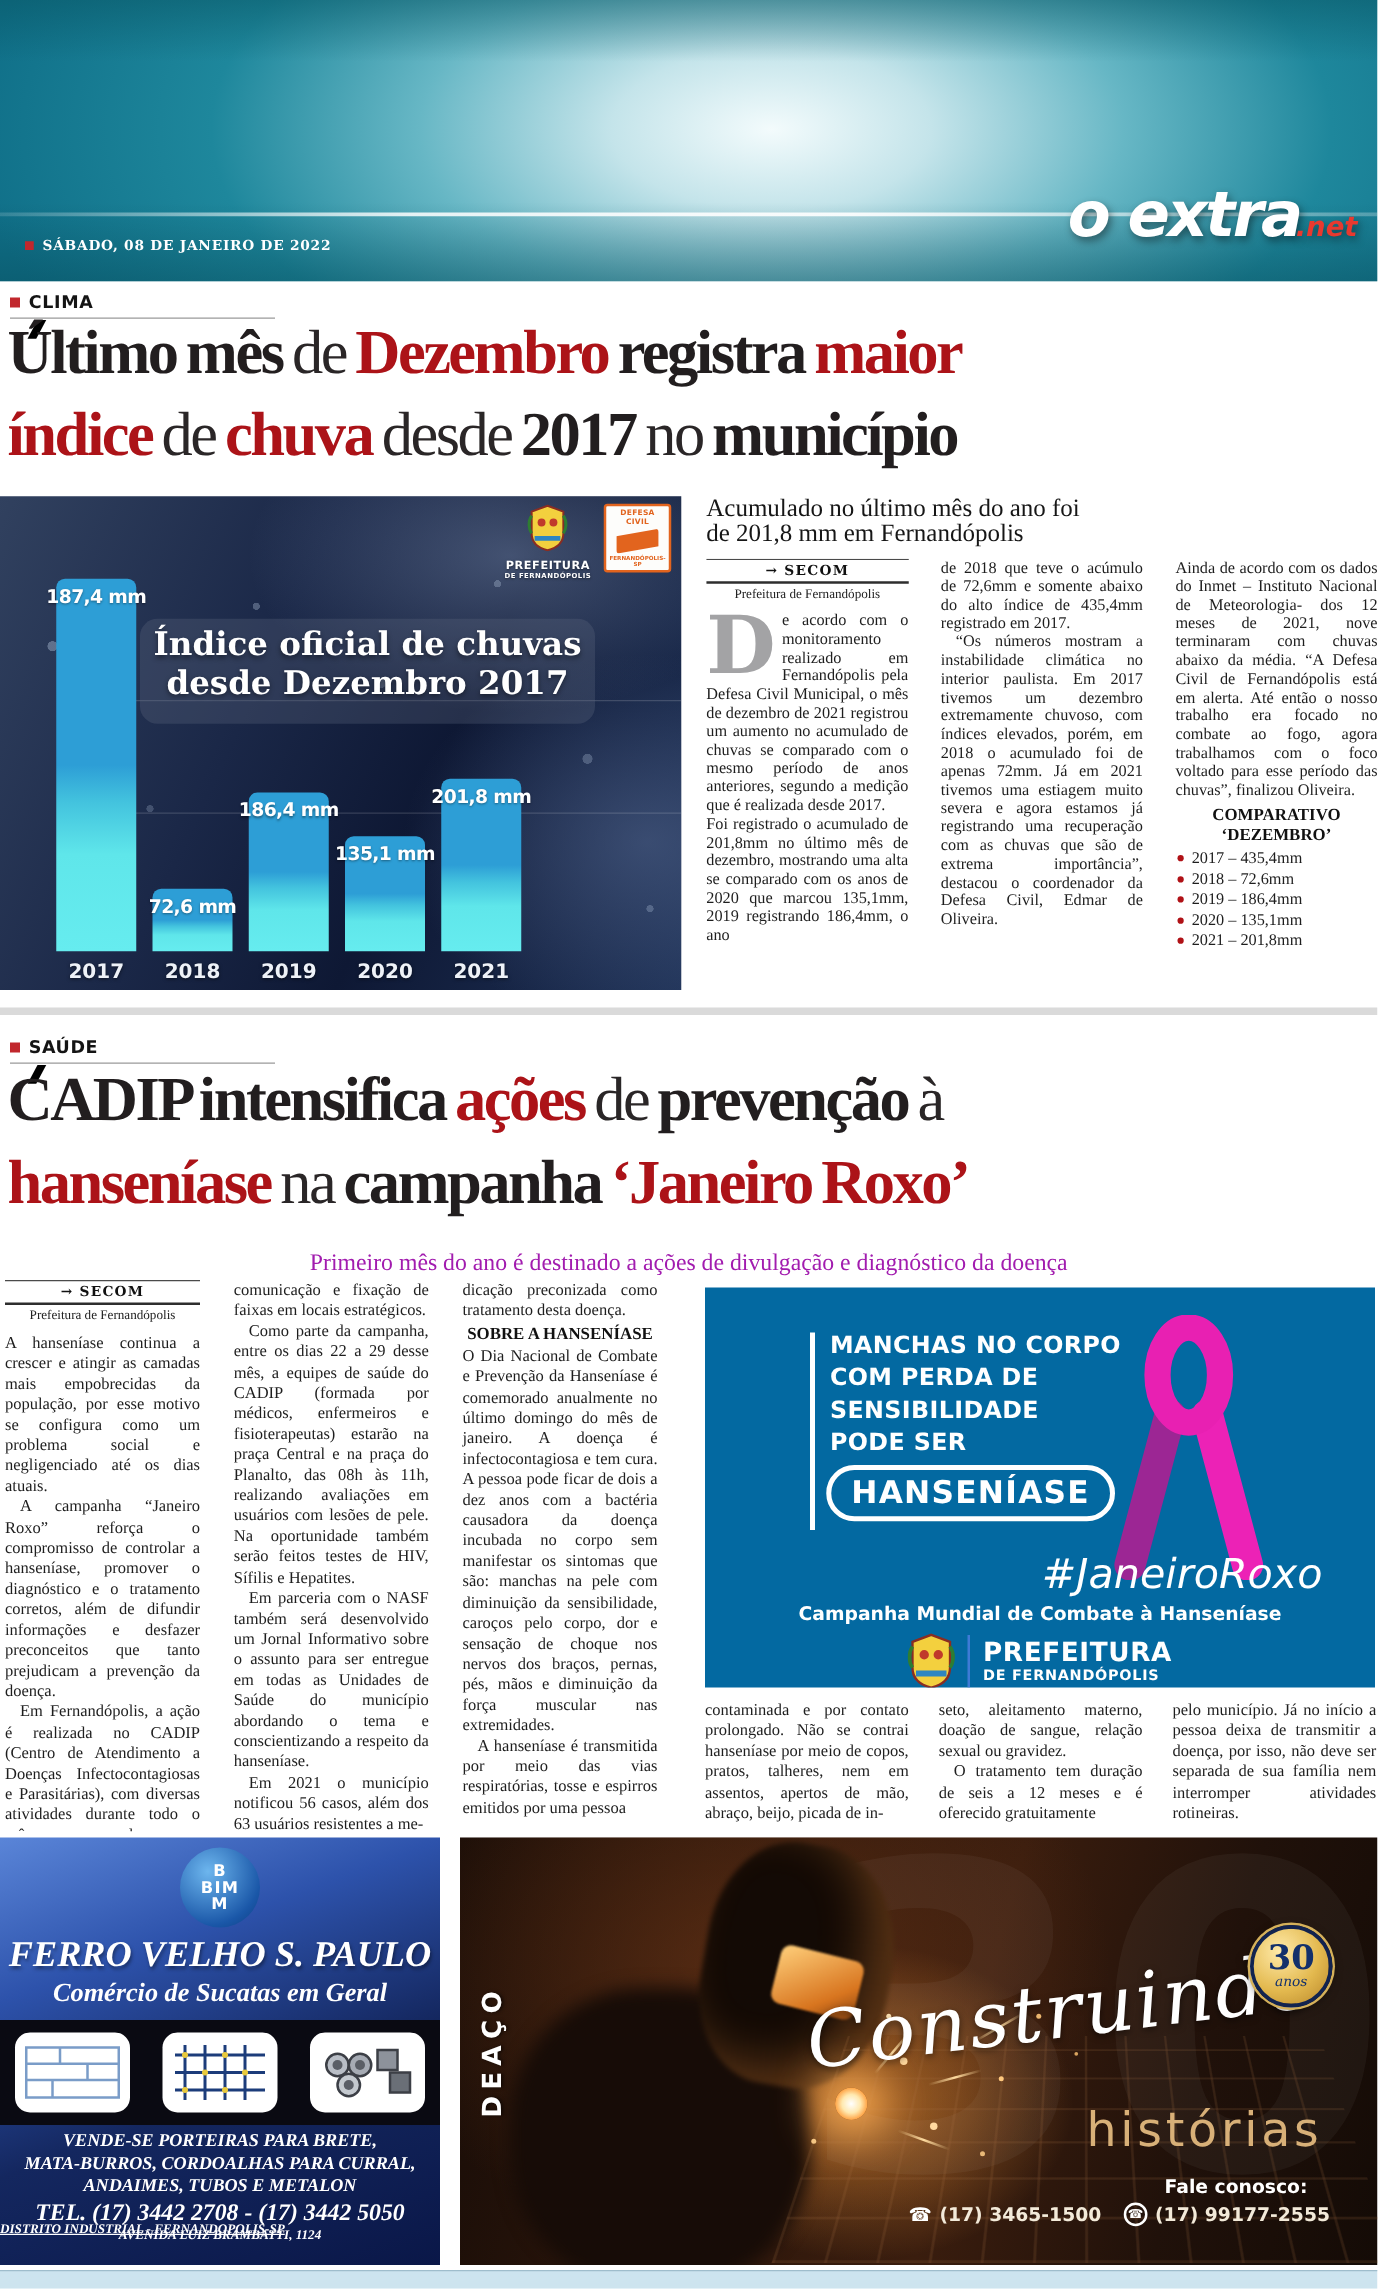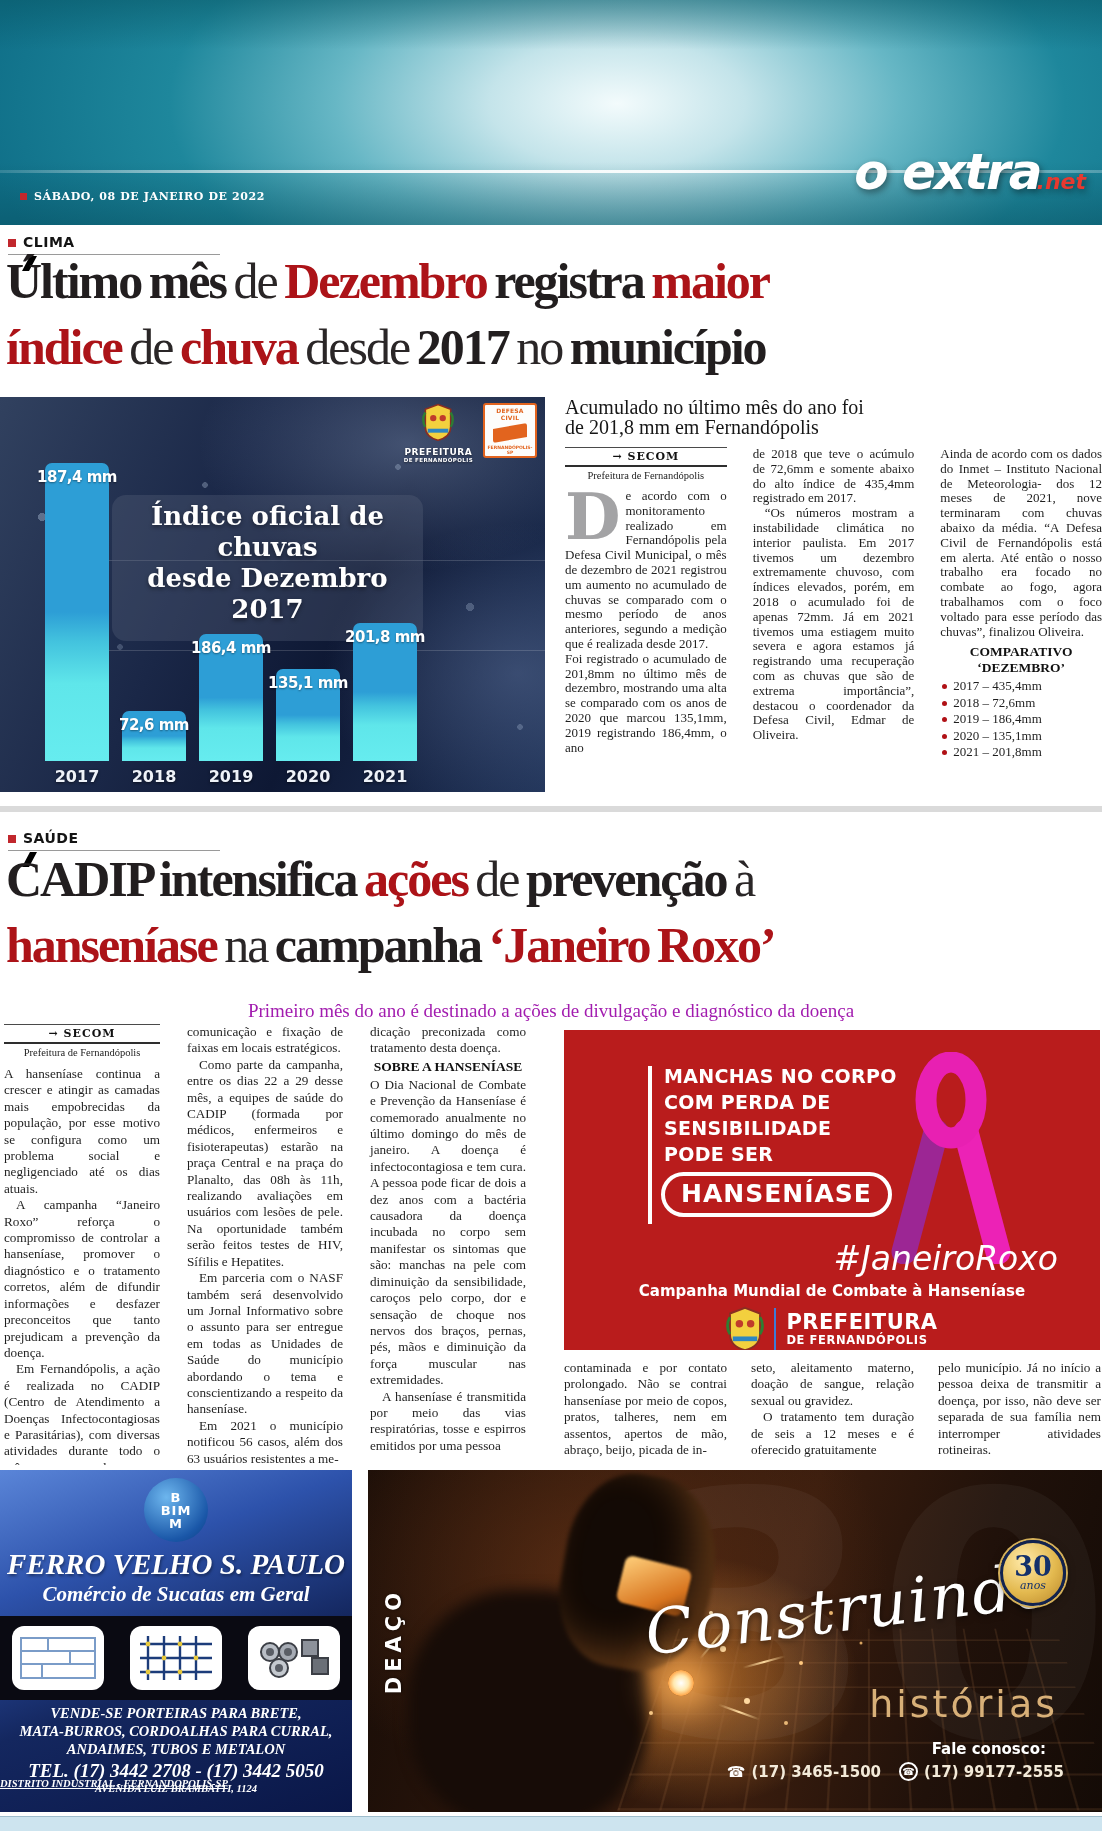--- a/index.html
+++ b/index.html
@@ -49,21 +49,21 @@
       radial-gradient(circle 7px at 470px 210px, rgba(200,218,240,.25) 55%, transparent 60%),
       radial-gradient(circle 5px at 120px 250px, rgba(200,218,240,.22) 55%, transparent 60%),
       radial-gradient(circle 6px at 250px 320px, rgba(200,218,240,.22) 55%, transparent 60%),
       radial-gradient(circle 5px at 520px 330px, rgba(200,218,240,.25) 55%, transparent 60%),
       radial-gradient(ellipse 300px 180px at 75% 12%, rgba(130,150,185,.45), transparent 70%),
       radial-gradient(ellipse 260px 200px at 95% 70%, rgba(90,110,150,.5), transparent 75%),
       linear-gradient(115deg, #31415f 0%, #1a2747 38%, #0e1834 62%, #1e3156 100%);
   }
   .grid { position:absolute; left:100px; right:0; height:1px; background:rgba(255,255,255,.16); }
   .g1 { top:163px; } .g2 { top:253px; }
-  .chart-title { position:absolute; left:112px; top:98px; width:311px; text-align:center;
+  .chart-title { position:absolute; left:112px; top:98px; width:364px; text-align:center;
     background:rgba(95,105,130,.30); border-radius:14px; padding:6px 10px 16px;
     font-family:"DejaVu Serif", serif; font-weight:bold; color:#fff; font-size:26px; line-height:31px;
     text-shadow:0 2px 4px rgba(0,0,0,.45); }
   .bars { position:absolute; left:45px; bottom:31px; display:flex; align-items:flex-end; gap:13px; }
   .bar { width:64px; border-radius:7px 7px 0 0; display:flex; justify-content:center;
     background:linear-gradient(180deg, #2d9ed6 0%, #2d9ed6 50%, #43c3de 60%, #5fe6ea 74%, #66ecef 100%); }
   .bar-label { font:bold 15px/1 "DejaVu Sans", sans-serif; color:#fff; margin-top:7px;
     white-space:nowrap; letter-spacing:-.5px; text-shadow:0 1px 2px rgba(0,0,0,.4); }
   .years { position:absolute; left:45px; bottom:6px; display:flex; gap:13px; }
   .year { width:64px; text-align:center; font:bold 16px "DejaVu Sans", sans-serif; color:#eef2f8;
@@ -107,21 +107,21 @@
 
   .article2-left { left:4px; top:1024px; width:524px; }
   .a2 .cols { gap:27px; height:441px; overflow:hidden; margin-top:0; }
   .a2 .col { width:156px; }
   .sobre { font:bold 13.5px/16px "Liberation Serif", serif; text-align:center; margin:2px 0; color:#111; }
 
   .article2-bottom { left:564px; top:1360px; width:538px; display:flex; gap:24px; height:104px; overflow:hidden; }
   .article2-bottom .col { width:163px; }
 
   
-  .purple { left:564px; top:1030px; width:536px; height:320px; background:#b91c1c; overflow:hidden; }
+  .purple { left:564px; top:1030px; width:536px; height:320px; background:#0369a1; overflow:hidden; }
   .p-bar { position:absolute; left:84px; top:36px; width:4px; height:158px; background:#fff; }
   .p-lines { position:absolute; left:100px; top:33px; color:#fff;
     font:bold 19px/26px "DejaVu Sans", sans-serif; letter-spacing:.3px; }
   .p-pill { position:absolute; left:97px; top:142px; border:4px solid #fff; border-radius:26px;
     padding:3px 16px 5px; color:#fff; font:bold 25px "DejaVu Sans", sans-serif; letter-spacing:1px; }
   .ribbon { position:absolute; left:326px; top:22px; width:122px; height:212px; }
   .p-hash { position:absolute; right:42px; top:196px; color:#fff;
     font:italic 33px "DejaVu Sans", sans-serif;margin-top:13px; }
   .p-camp { position:absolute; left:0; top:252px; width:100%; text-align:center; color:#fff;
     font:bold 15px "DejaVu Sans", sans-serif; }

